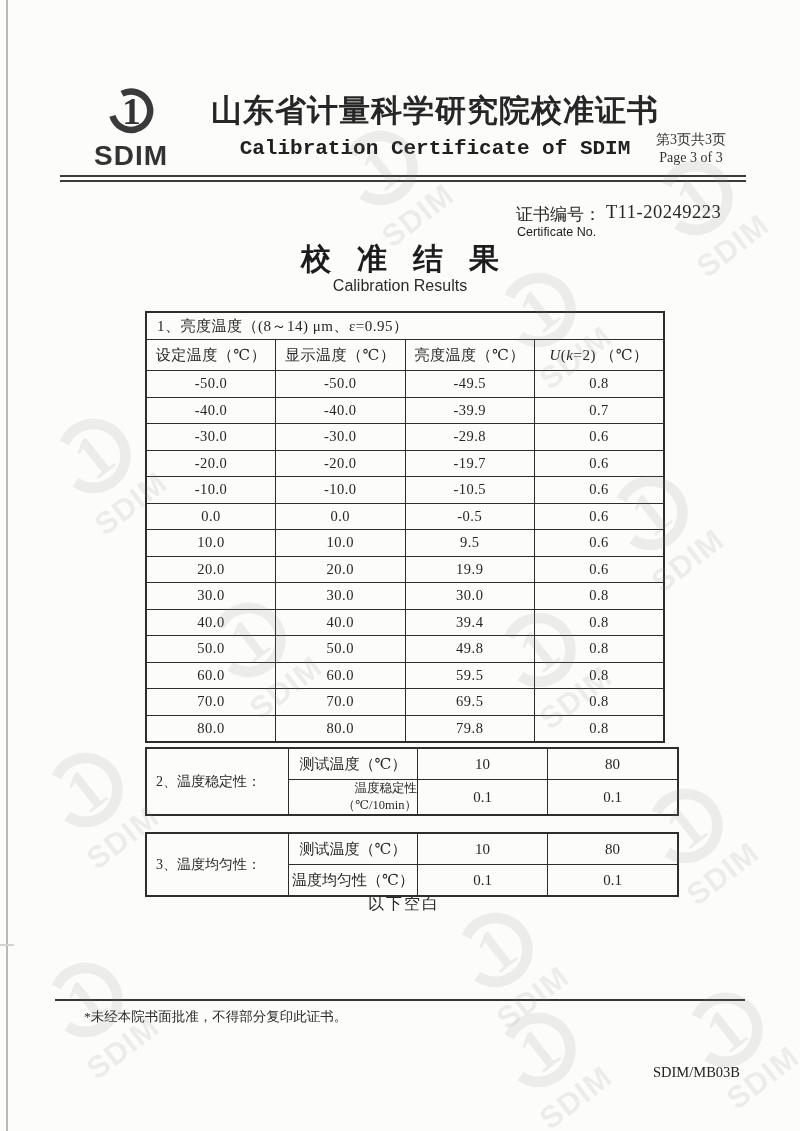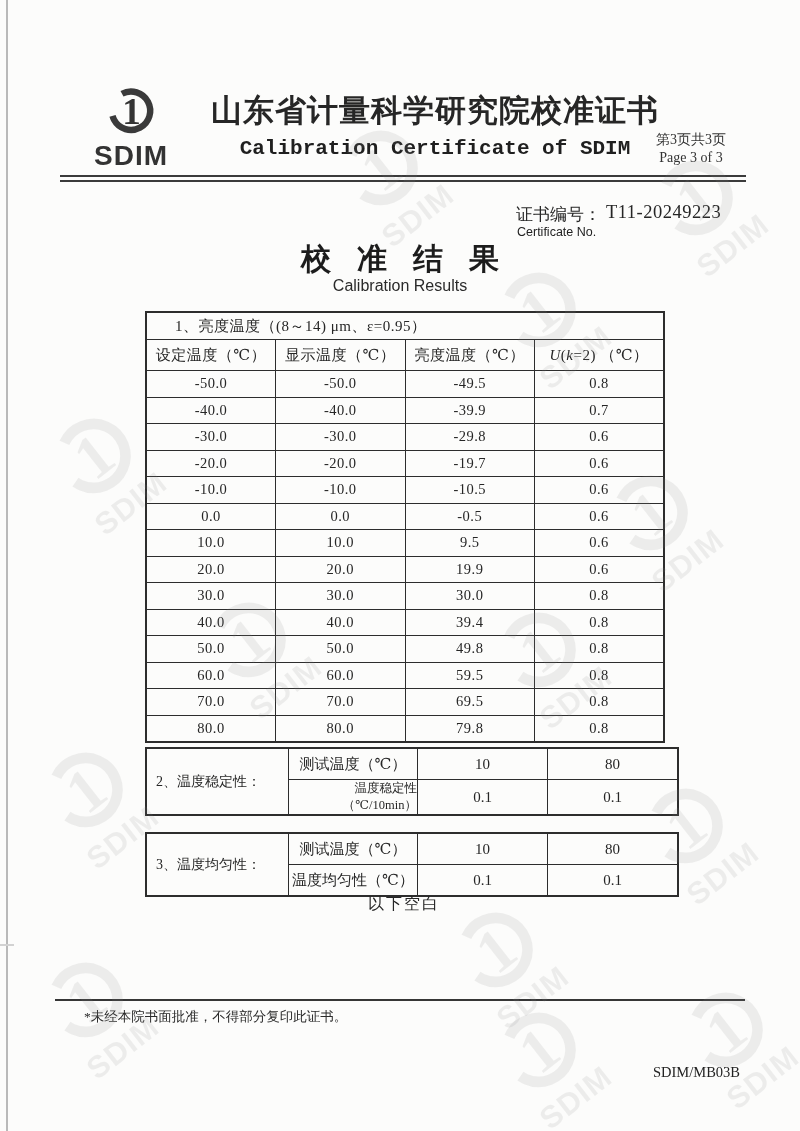--- a/index.html
+++ b/index.html
@@ -38,21 +38,21 @@
     font-family:"Liberation Sans","DejaVu Sans",sans-serif;
     font-size:30px;font-weight:bold;letter-spacing:26px;text-indent:26px;color:#1c1c1c;}
   .results-en{position:absolute;left:0;top:277px;width:800px;text-align:center;
     font-family:"Liberation Sans","DejaVu Sans",sans-serif;font-size:16px;color:#2a2a2a;}
 
   
   table{border-collapse:collapse;table-layout:fixed;}
   td{border:1px solid #2d2d2d;text-align:center;vertical-align:middle;padding:0;overflow:hidden;}
   .t1{position:absolute;left:145px;top:311px;width:518px;border:2px solid #2d2d2d;}
   .t1 col{width:129.5px;}
-  .t1 .caption-cell{height:26px;text-align:left;padding-left:28px;font-size:15px;letter-spacing:0.5px;}
+  .t1 .caption-cell{height:26px;text-align:left;padding-left:10px;font-size:15px;letter-spacing:0.5px;}
   .t1 .hdr td{height:30px;font-size:15px;}
   .t1 tbody td{height:25.5px;font-size:14.5px;letter-spacing:0.5px;}
   .it{font-style:italic;}
 
   .t23{position:absolute;left:145px;width:518px;border:2px solid #2d2d2d;}
   .t2{top:747px;}
   .t3{top:832px;}
   .t23 td{height:30px;font-size:15px;}
   .t23 .lbl{width:132px;text-align:left;padding-left:9px;font-size:14px;}
   .t23 .param{width:128px;}

